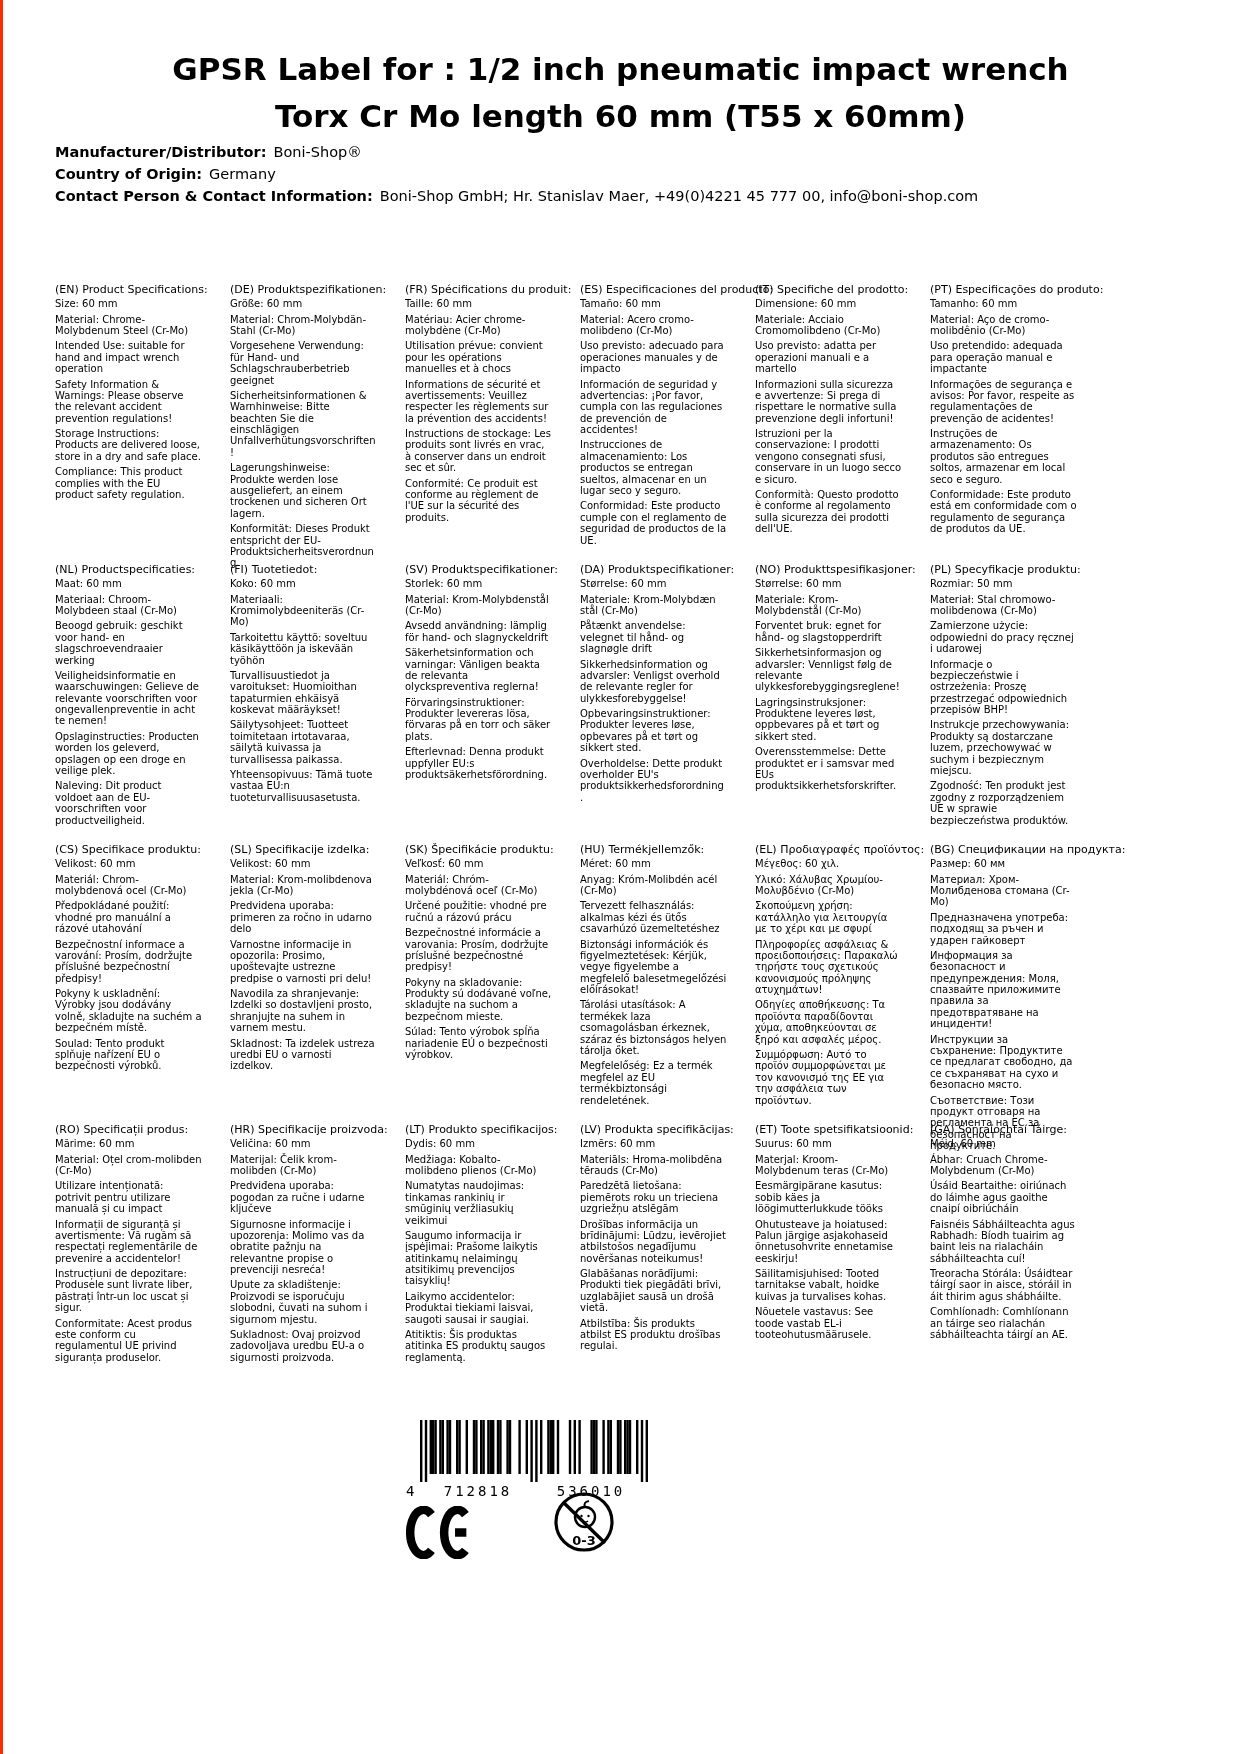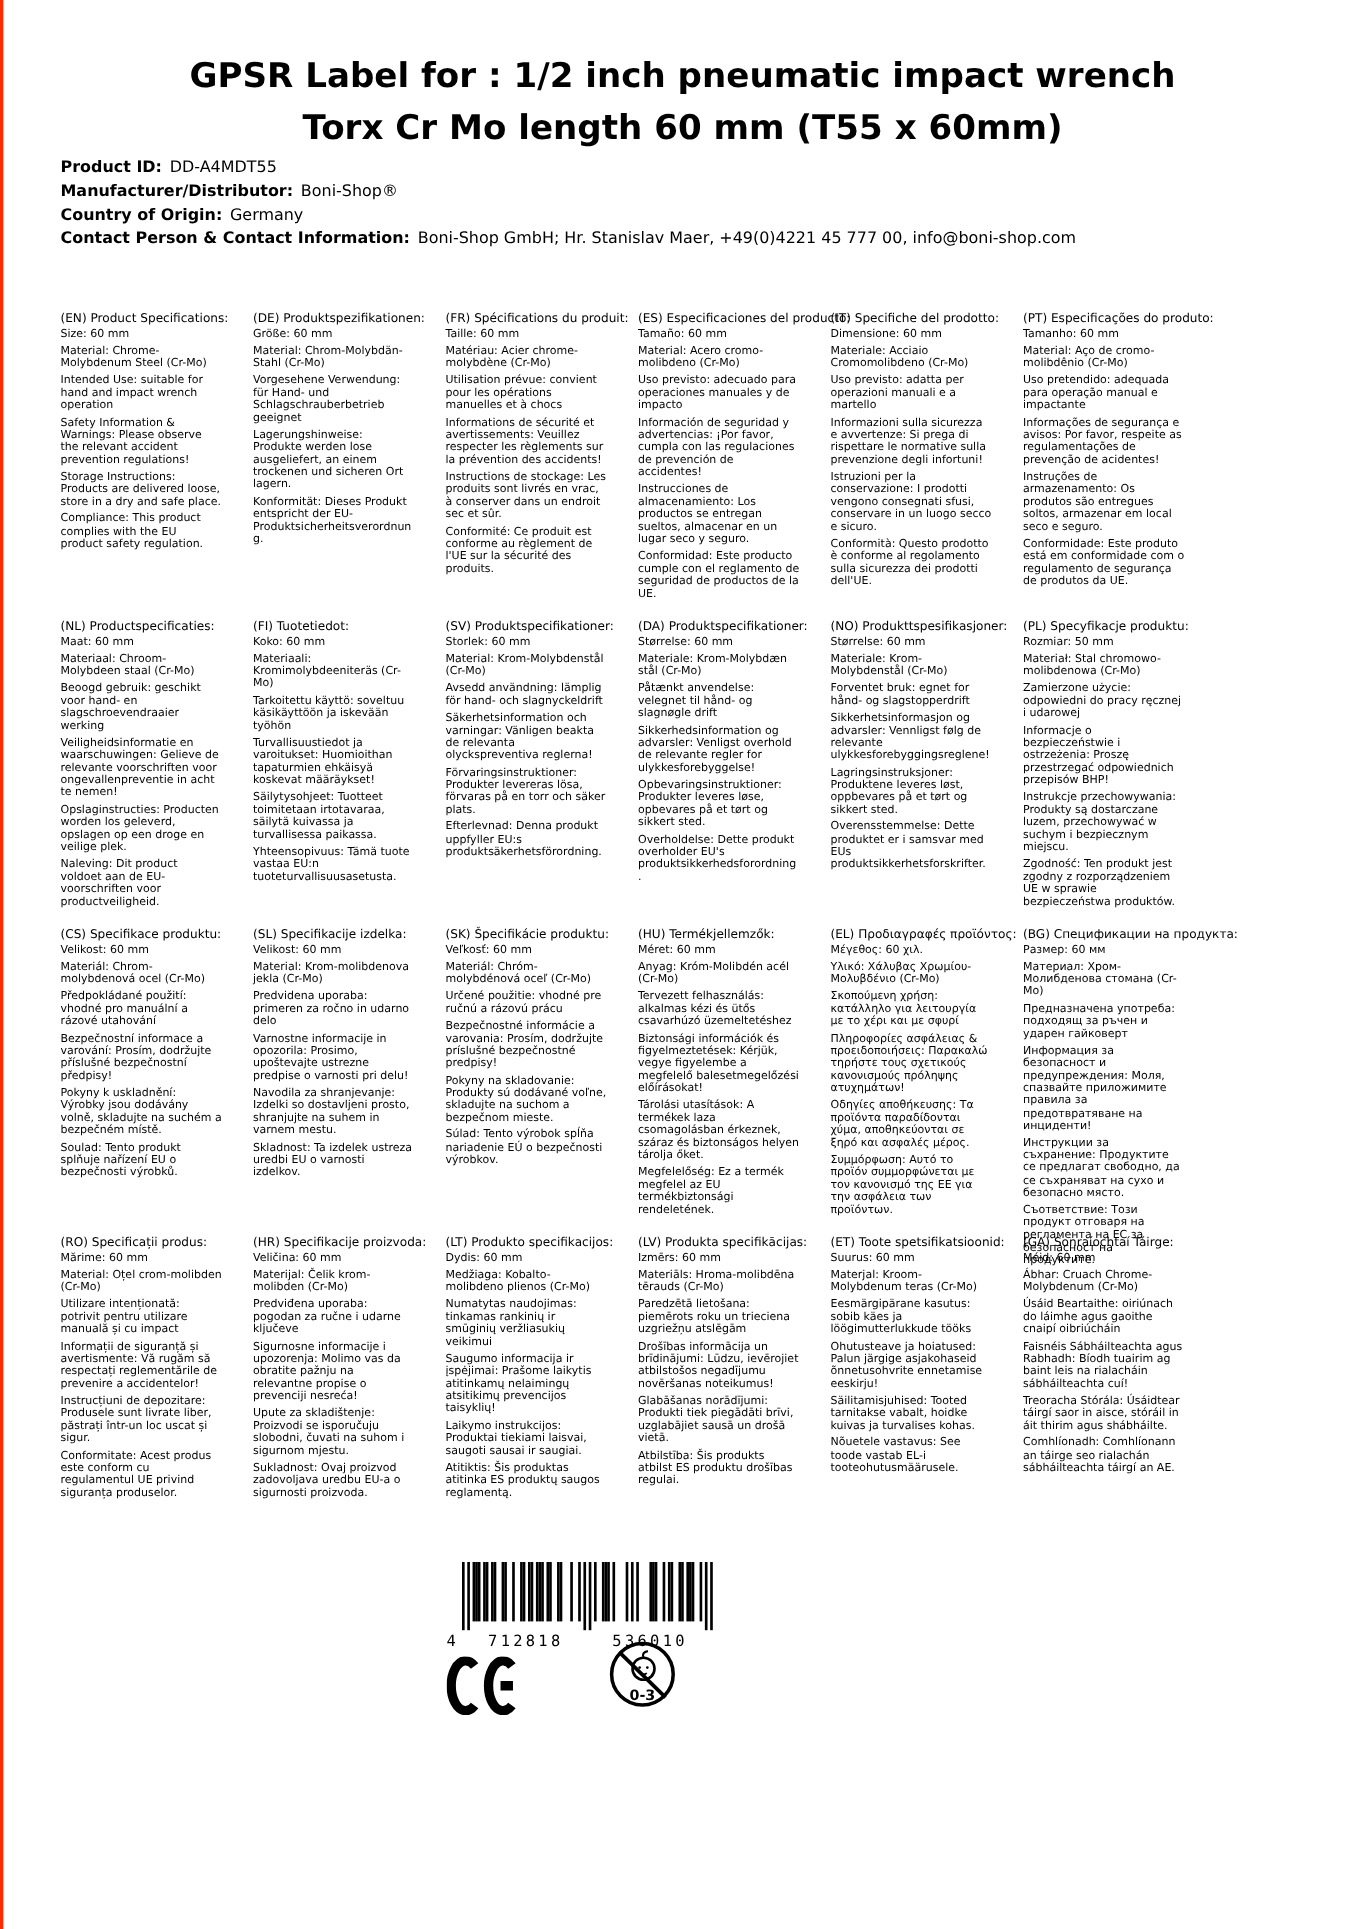--- a/index.html
+++ b/index.html
@@ -31,23 +31,20 @@
 </style>
 </head>
 <body>
 
 <div class="left-edge"></div>
 
 <div class="title">GPSR Label for : 1/2 inch pneumatic impact wrench Torx Cr Mo length 60 mm (T55 x 60mm)</div>
 
 <div class="info">
   <div class="info-line">
-    <span class="lbl">Product ID:</span><span>DD-A4MDT55</span>
-  </div>
-  <div class="info-line">
     <span class="lbl">Manufacturer/Distributor:</span><span>Boni-Shop®</span>
   </div>
   <div class="info-line">
     <span class="lbl">Country of Origin:</span><span>Germany</span>
   </div>
   <div class="info-line">
     <span class="lbl">Contact Person &amp; Contact Information:</span><span>Boni-Shop GmbH; Hr. Stanislav Maer, +49(0)4221 45 777 00, info@boni-shop.com</span>
   </div>
 </div>
 
@@ -59,20 +56,21 @@
       <p class="cell-p">Intended Use: suitable for hand and impact wrench operation</p>
       <p class="cell-p">Safety Information &amp; Warnings: Please observe the relevant accident prevention regulations!</p>
       <p class="cell-p">Storage Instructions: Products are delivered loose, store in a dry and safe place.</p>
       <p class="cell-p">Compliance: This product complies with the EU product safety regulation.</p>
     </div>
     <div class="cell">
       <div class="cell-h">(DE) Produktspezifikationen:</div>
       <p class="cell-p">Größe: 60 mm</p>
       <p class="cell-p">Material: Chrom-Molybdän-Stahl (Cr-Mo)</p>
       <p class="cell-p">Vorgesehene Verwendung: für Hand- und Schlagschrauberbetrieb geeignet</p>
+      <p class="cell-p">Sicherheitsinformationen &amp; Warnhinweise: Bitte beachten Sie die einschlägigen Unfallverhütungsvorschriften!</p>
       <p class="cell-p">Lagerungshinweise: Produkte werden lose ausgeliefert, an einem trockenen und sicheren Ort lagern.</p>
       <p class="cell-p">Konformität: Dieses Produkt entspricht der EU-Produktsicherheitsverordnung.</p>
     </div>
     <div class="cell">
       <div class="cell-h">(FR) Spécifications du produit:</div>
       <p class="cell-p">Taille: 60 mm</p>
       <p class="cell-p">Matériau: Acier chrome-molybdène (Cr-Mo)</p>
       <p class="cell-p">Utilisation prévue: convient pour les opérations manuelles et à chocs</p>
       <p class="cell-p">Informations de sécurité et avertissements: Veuillez respecter les règlements sur la prévention des accidents!</p>
       <p class="cell-p">Instructions de stockage: Les produits sont livrés en vrac, à conserver dans un endroit sec et sûr.</p>
@@ -230,21 +228,21 @@
       <p class="cell-p">Sigurnosne informacije i upozorenja: Molimo vas da obratite pažnju na relevantne propise o prevenciji nesreća!</p>
       <p class="cell-p">Upute za skladištenje: Proizvodi se isporučuju slobodni, čuvati na suhom i sigurnom mjestu.</p>
       <p class="cell-p">Sukladnost: Ovaj proizvod zadovoljava uredbu EU-a o sigurnosti proizvoda.</p>
     </div>
     <div class="cell">
       <div class="cell-h">(LT) Produkto specifikacijos:</div>
       <p class="cell-p">Dydis: 60 mm</p>
       <p class="cell-p">Medžiaga: Kobalto-molibdeno plienos (Cr-Mo)</p>
       <p class="cell-p">Numatytas naudojimas: tinkamas rankinių ir smūginių veržliasukių veikimui</p>
       <p class="cell-p">Saugumo informacija ir įspėjimai: Prašome laikytis atitinkamų nelaimingų atsitikimų prevencijos taisyklių!</p>
-      <p class="cell-p">Laikymo instrukcijos: Produktai tiekiami laisvai, saugoti sausai ir saugiai.</p>
+      <p class="cell-p">Laikymo accidentelor: Produktai tiekiami laisvai, saugoti sausai ir saugiai.</p>
       <p class="cell-p">Atitiktis: Šis produktas atitinka ES produktų saugos reglamentą.</p>
     </div>
     <div class="cell">
       <div class="cell-h">(LV) Produkta specifikācijas:</div>
       <p class="cell-p">Izmērs: 60 mm</p>
       <p class="cell-p">Materiāls: Hroma-molibdēna tērauds (Cr-Mo)</p>
       <p class="cell-p">Paredzētā lietošana: piemērots roku un trieciena uzgriežņu atslēgām</p>
       <p class="cell-p">Drošības informācija un brīdinājumi: Lūdzu, ievērojiet atbilstošos negadījumu novēršanas noteikumus!</p>
       <p class="cell-p">Glabāšanas norādījumi: Produkti tiek piegādāti brīvi, uzglabājiet sausā un drošā vietā.</p>
       <p class="cell-p">Atbilstība: Šis produkts atbilst ES produktu drošības regulai.</p>

